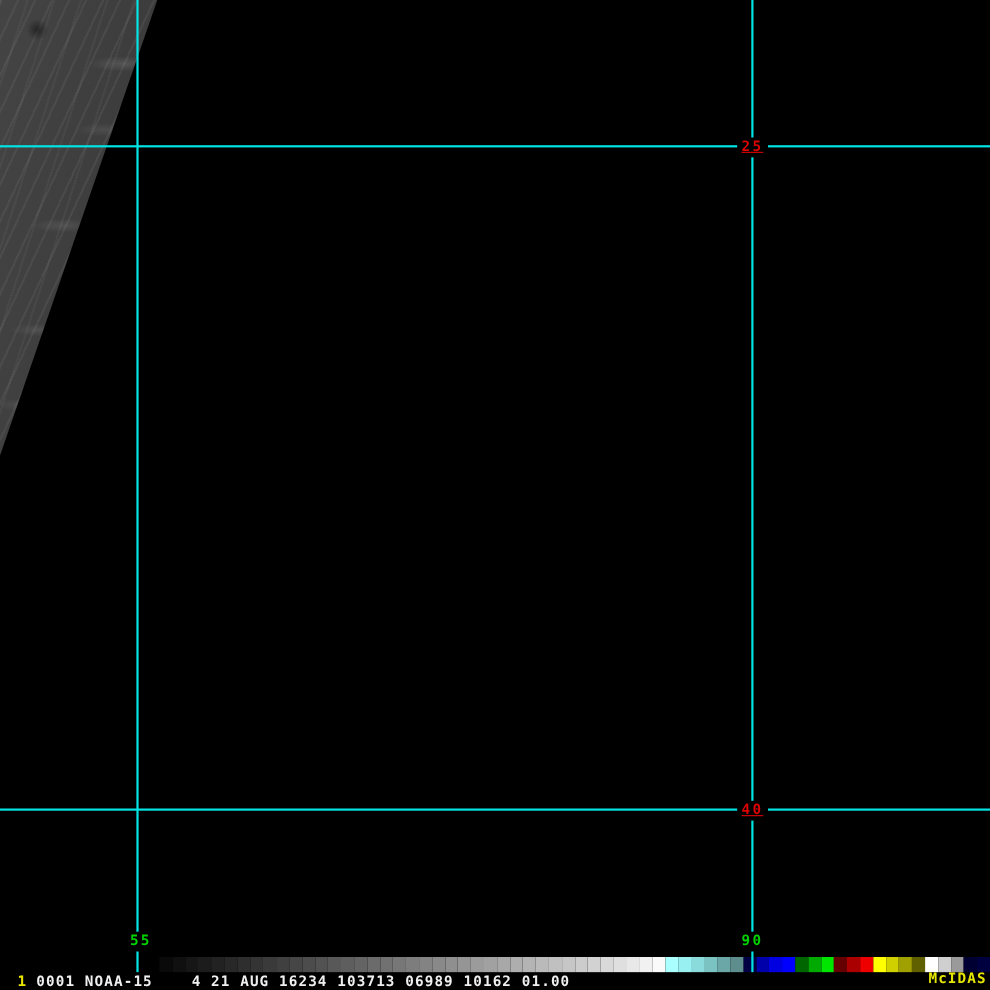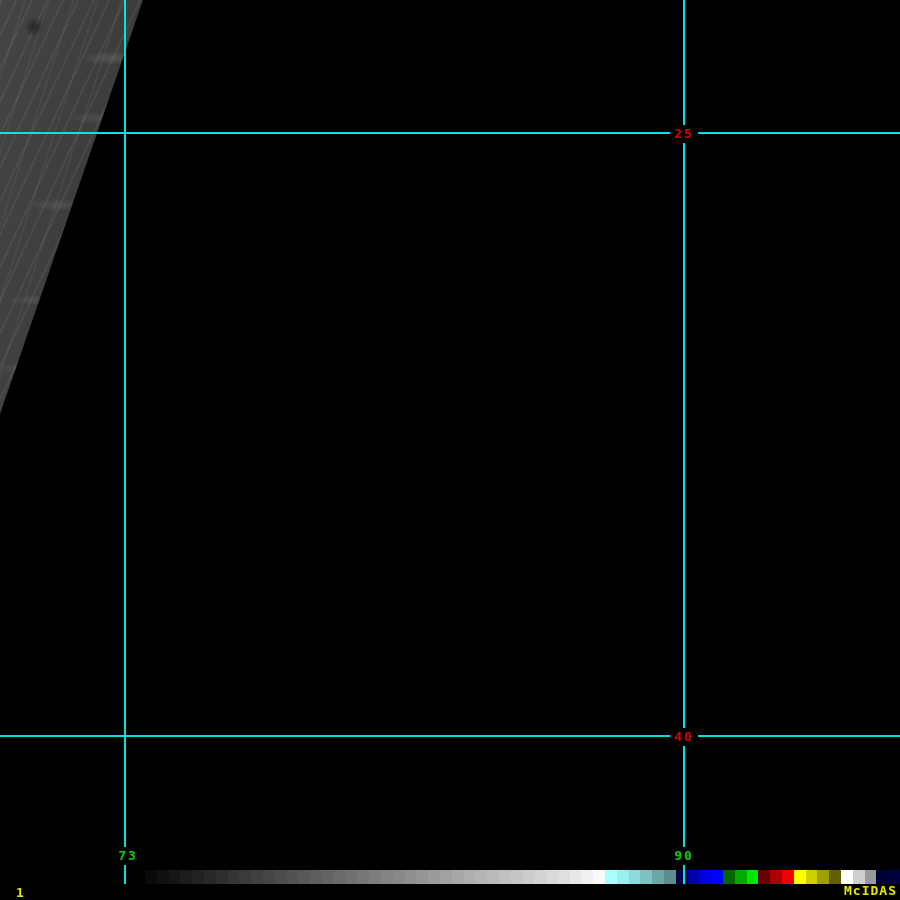--- a/index.html
+++ b/index.html
@@ -52,21 +52,21 @@
     position: absolute;
     transform: translate(-50%, -50%);
     background: #000;
     padding: 2px 4px 3px 4px;
     font-size: 13px;
     font-weight: bold;
     line-height: 13px;
     letter-spacing: 2px;
     white-space: pre;
   }
-  .maplabel.lat { color: var(--latitude-label-red, #dd0000); }
+  .maplabel.lat { color: var(--latitude-label-red, #dd0000); text-decoration: underline; }
   .maplabel.lon { color: var(--longitude-label-green, #00d400); }
   
   .colorbar {
     position: absolute;
     left: 145px;
     top: 870px;
     width: 755px;
     height: 14px;
     display: flex;
   }
@@ -180,21 +180,22 @@
       <div class="cbseg" style="background: rgb(0, 0, 65);"></div>
     </div>
 
   <div class="vline" style="left:124px;"></div>
   <div class="vline" style="left:683px;"></div>
   <div class="hline" style="top:132px;"></div>
   <div class="hline" style="top:735px;"></div>
 
   <div class="maplabel lat" style="left:684px; top:134px;">25</div>
   <div class="maplabel lat" style="left:684px; top:737px;">40</div>
-  <div class="maplabel lon" style="left:128px; top:856px;">73</div>
+  <div class="maplabel lon" style="left:128px; top:856px;">55</div>
   <div class="maplabel lon" style="left:684px; top:856px;">90</div>
 
   <div class="statusbar">
     <span class="frame-number">1</span>
+    <span class="info-text">0001 NOAA-15    4 21 AUG 16234 103713 06989 10162 01.00</span>
     <span class="brand">McIDAS</span>
   </div>
 
 </div>
 
 </body></html>

